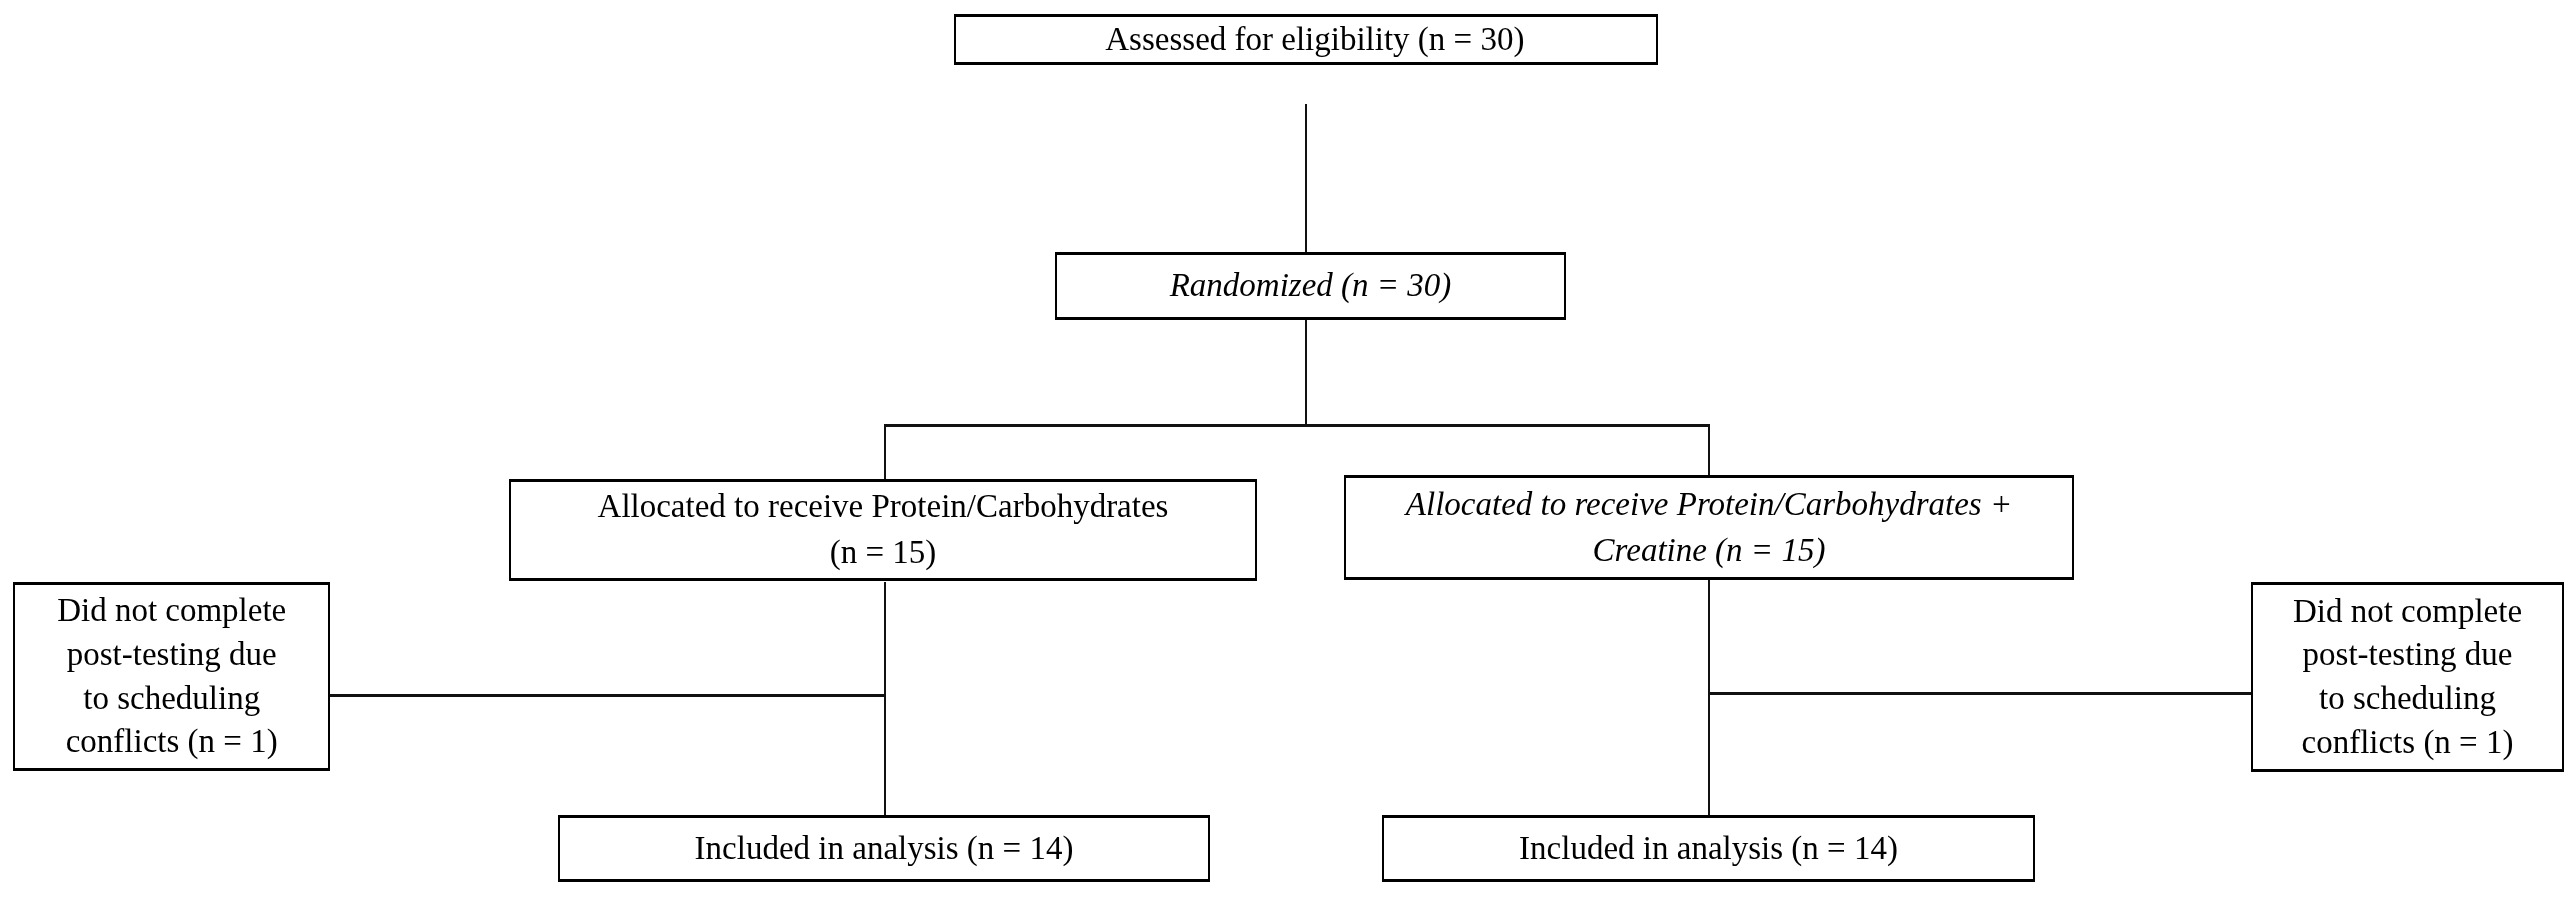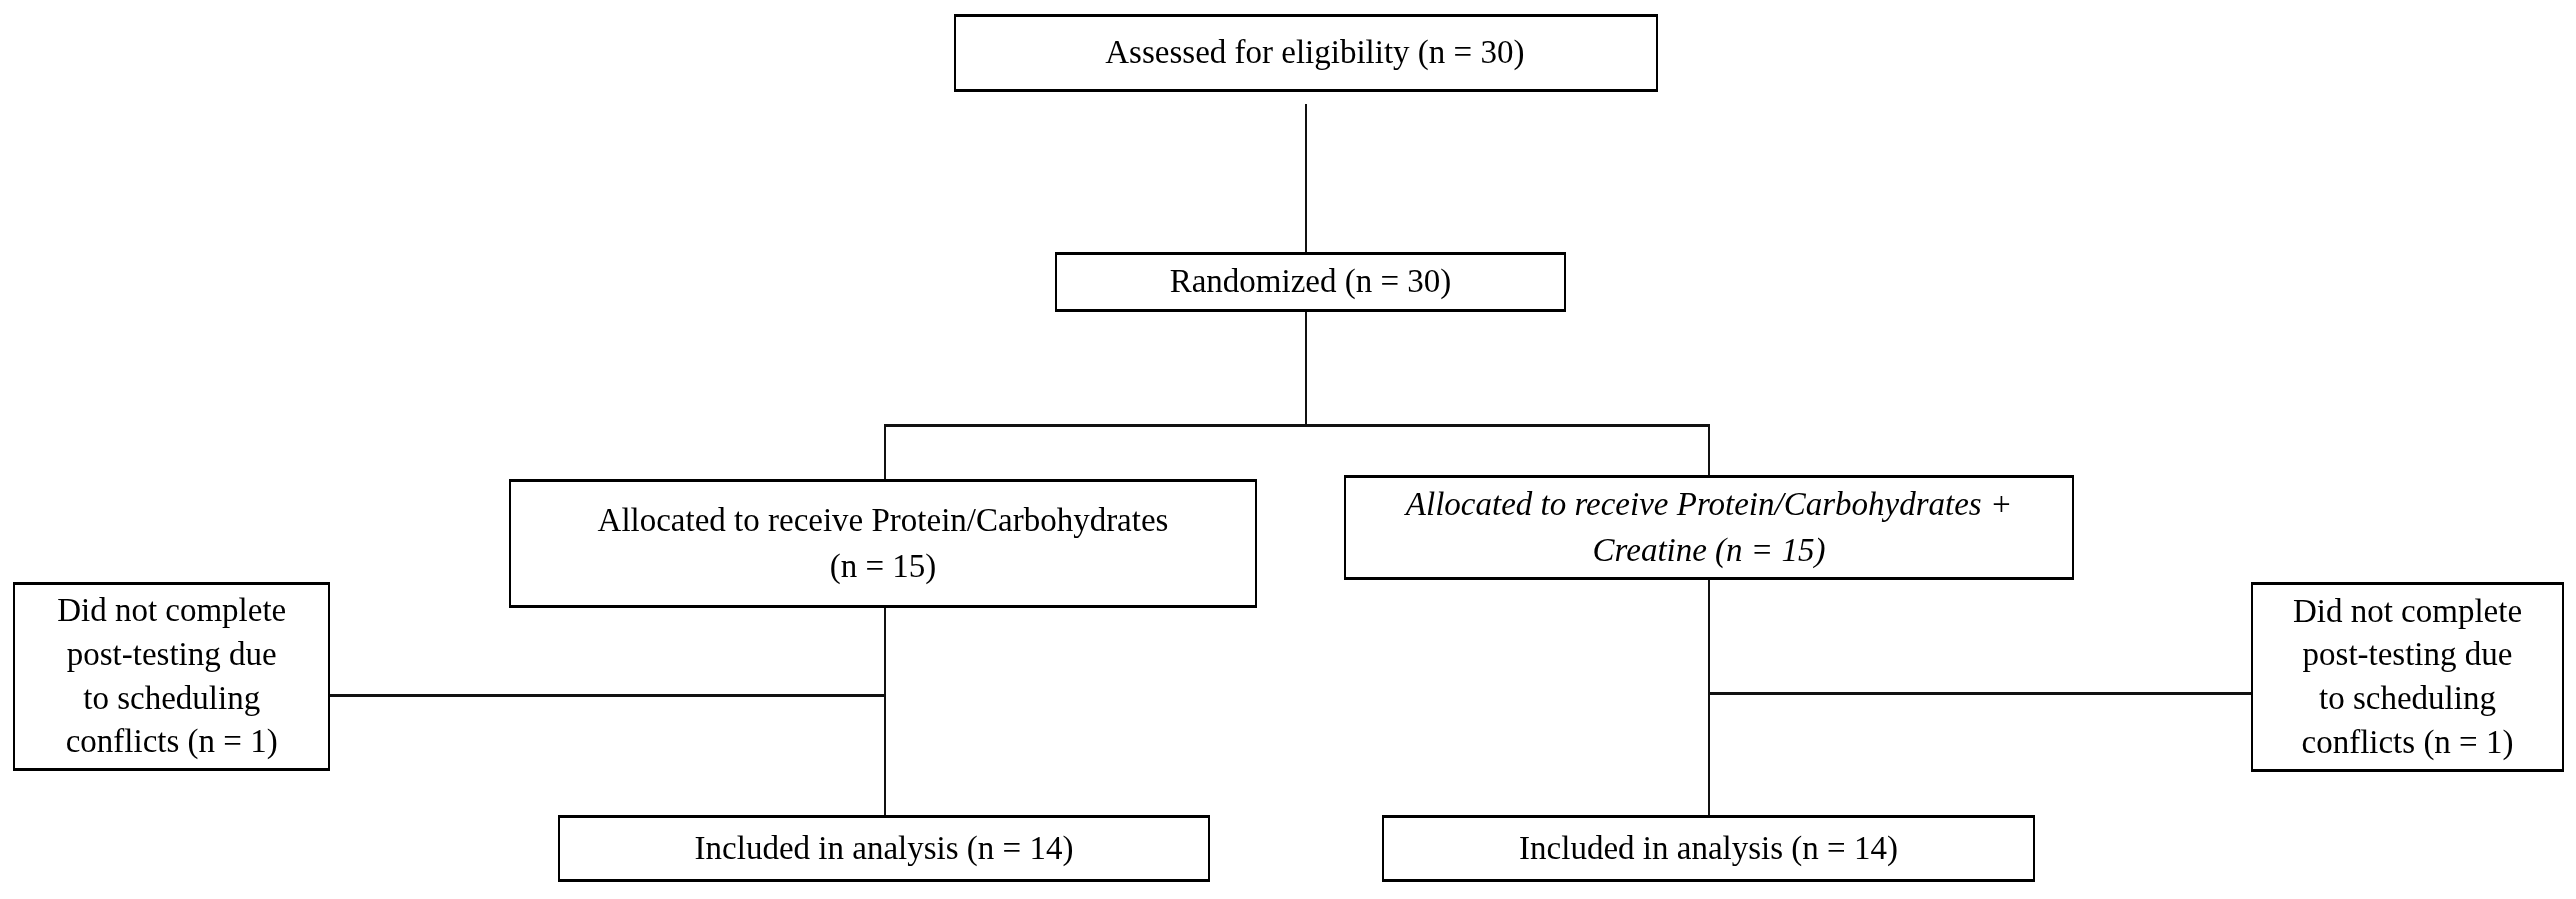--- a/index.html
+++ b/index.html
@@ -31,23 +31,23 @@
     line-height: 1.38;
     white-space: pre-line;
     padding: 0 6.3px;
   }
   .line {
     position: absolute;
     background: #111111;
   }
 
   
-  #box-assessed   { left: 954px; top: 14px;   width: 704px; height: 78px; padding-left: 24px; }
-  #box-randomized { left: 1055px; top: 252px;  width: 511px;  height: 60px;  }
-  #box-alloc-left { left: 509px;  top: 479px;  width: 748px; height: 129px; }
+  #box-assessed   { left: 954px; top: 14px;   width: 704px; height: 51px; padding-left: 24px; }
+  #box-randomized { left: 1055px; top: 252px;  width: 511px;  height: 68px; font-style: italic;  }
+  #box-alloc-left { left: 509px;  top: 479px;  width: 748px; height: 102px; }
   #box-alloc-right{ left: 1344px; top: 475px;  width: 730px; height: 105px; font-style: italic; }
   #box-drop-left  { left: 13.2px;   top: 582px;  width: 317px;  height: 189px; line-height: 1.32; }
   #box-drop-right { left: 2251px; top: 582px;  width: 313px;  height: 190px; line-height: 1.32; }
   #box-incl-left  { left: 558px;  top: 815px; width: 652px; height: 67px; }
   #box-incl-right { left: 1382px; top: 815px; width: 653px; height: 67px; }
 
   
   #line-assessed-down    { left: 1305px; top: 104px;  width: 1.9px;    height: 148px; }
   #line-randomized-down  { left: 1305px; top: 312px;  width: 1.9px;    height: 113px; }
   #line-split            { left: 884px; top: 424px;  width: 826px; height: 2.5px;   }

